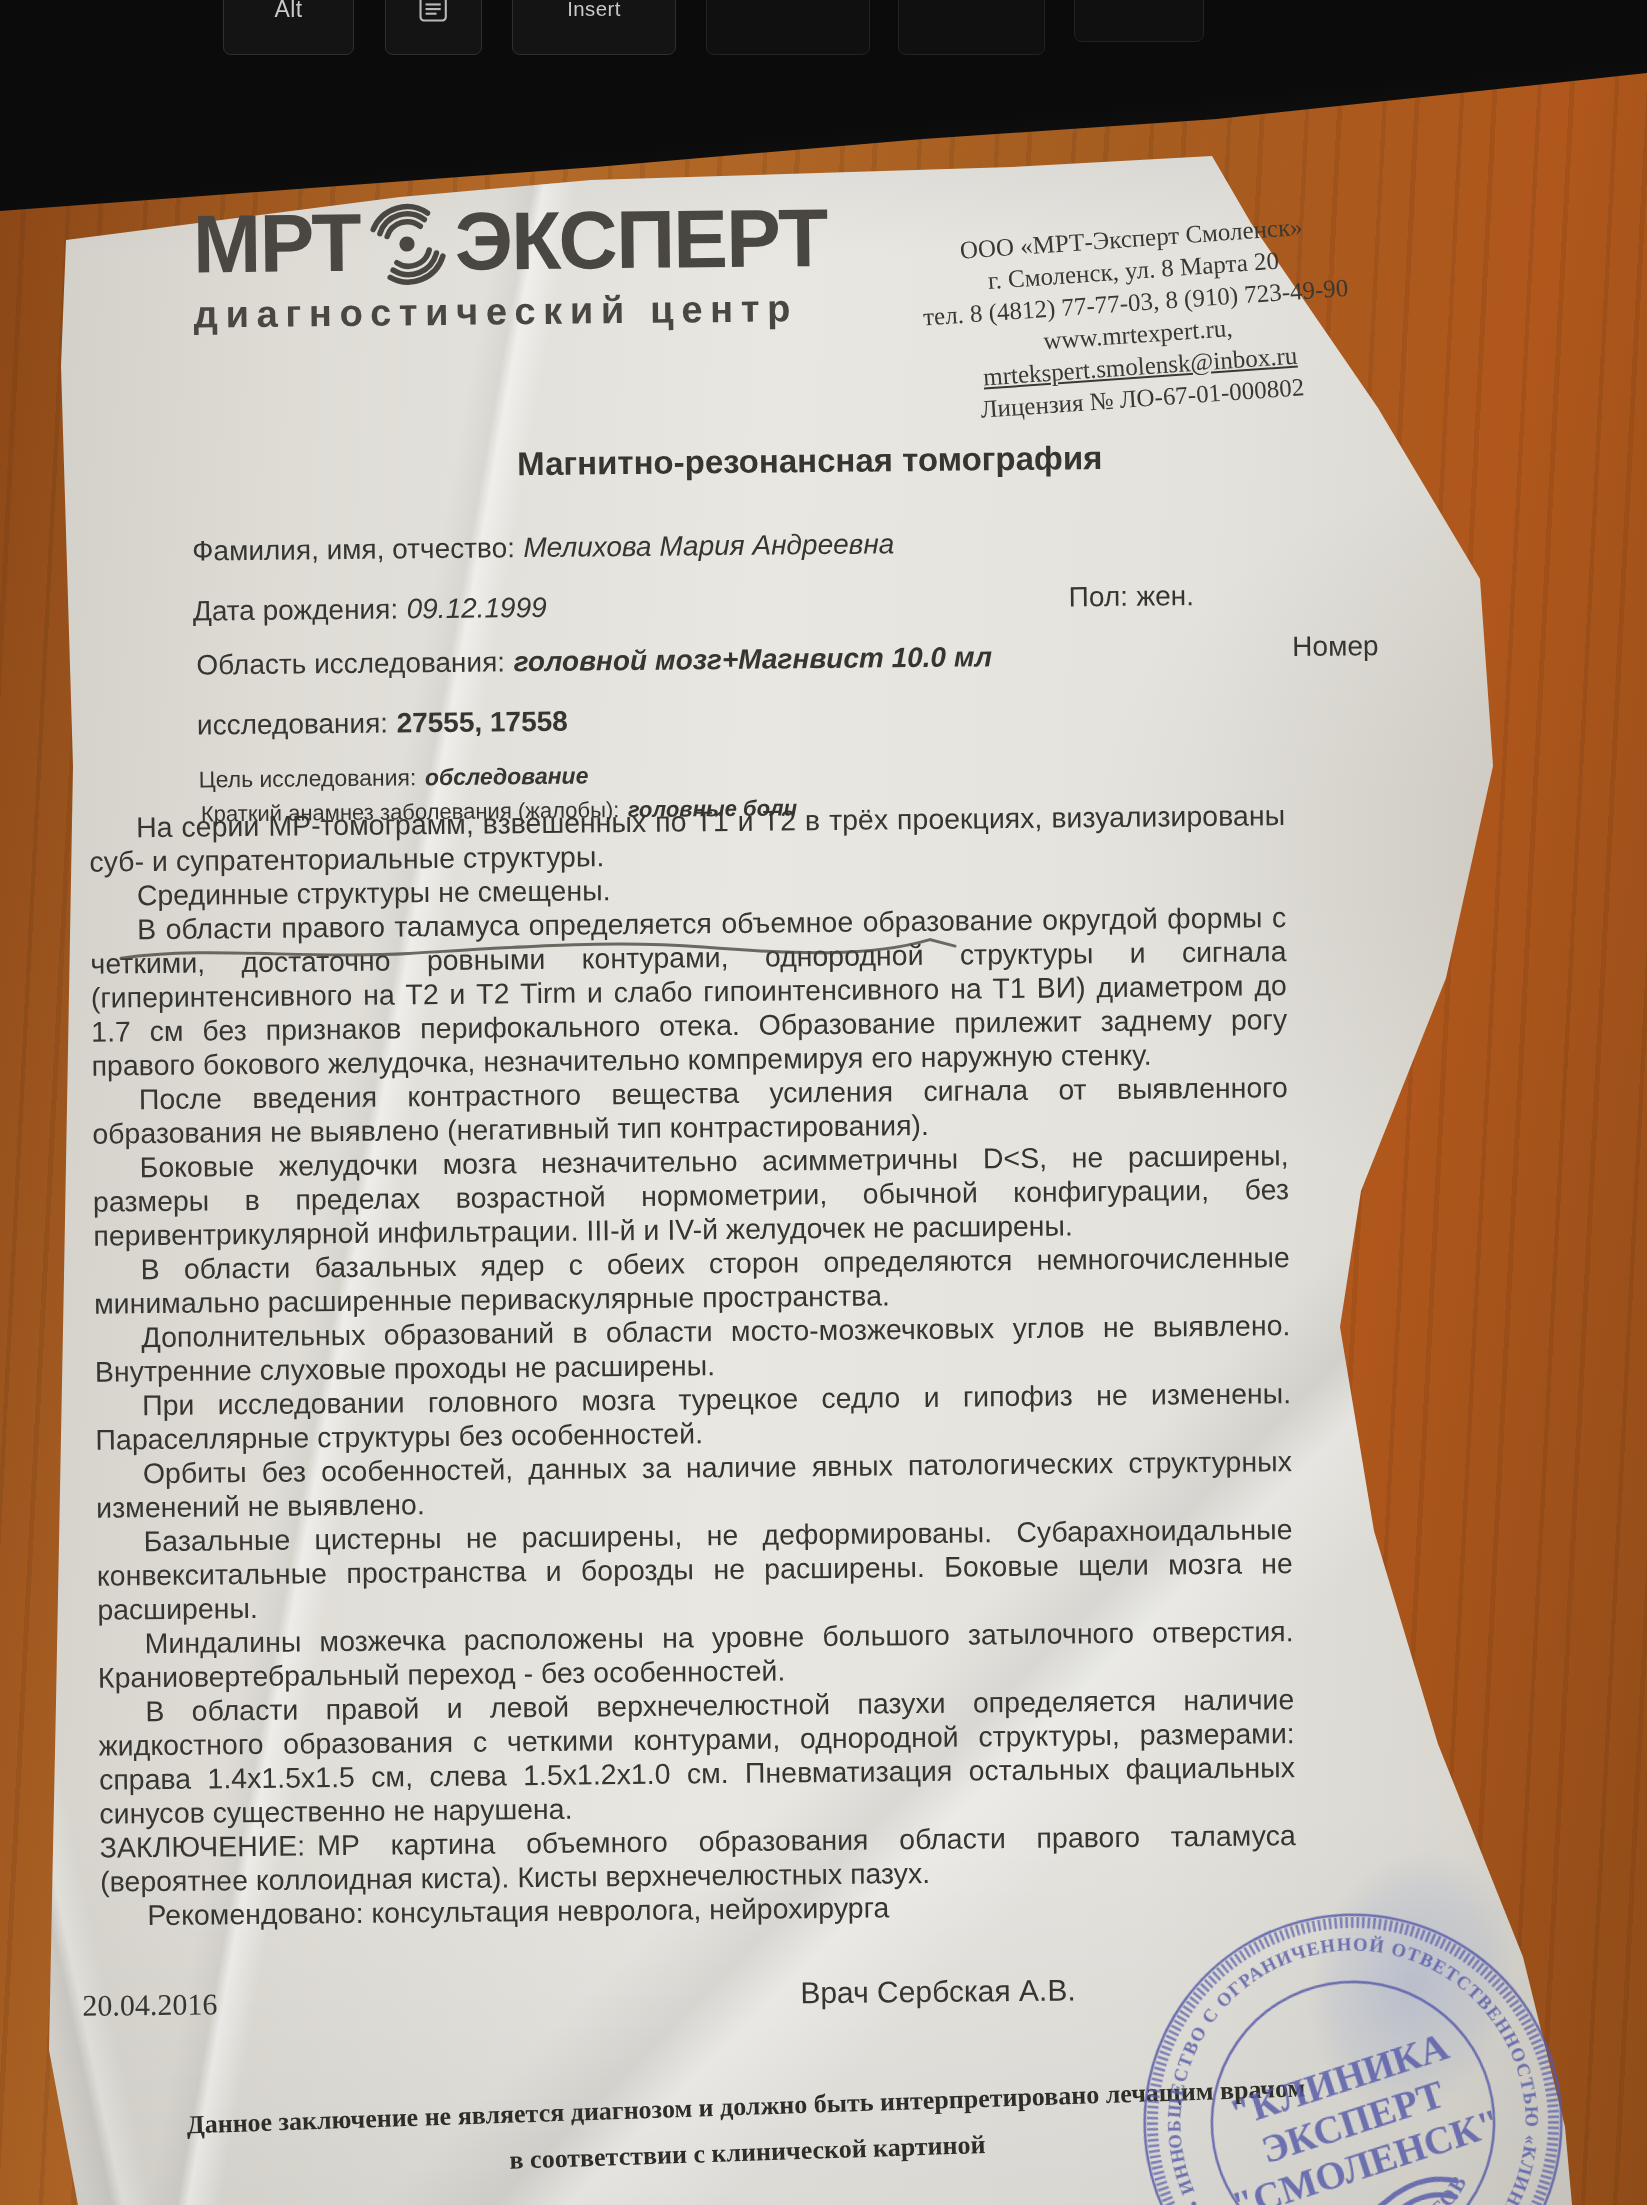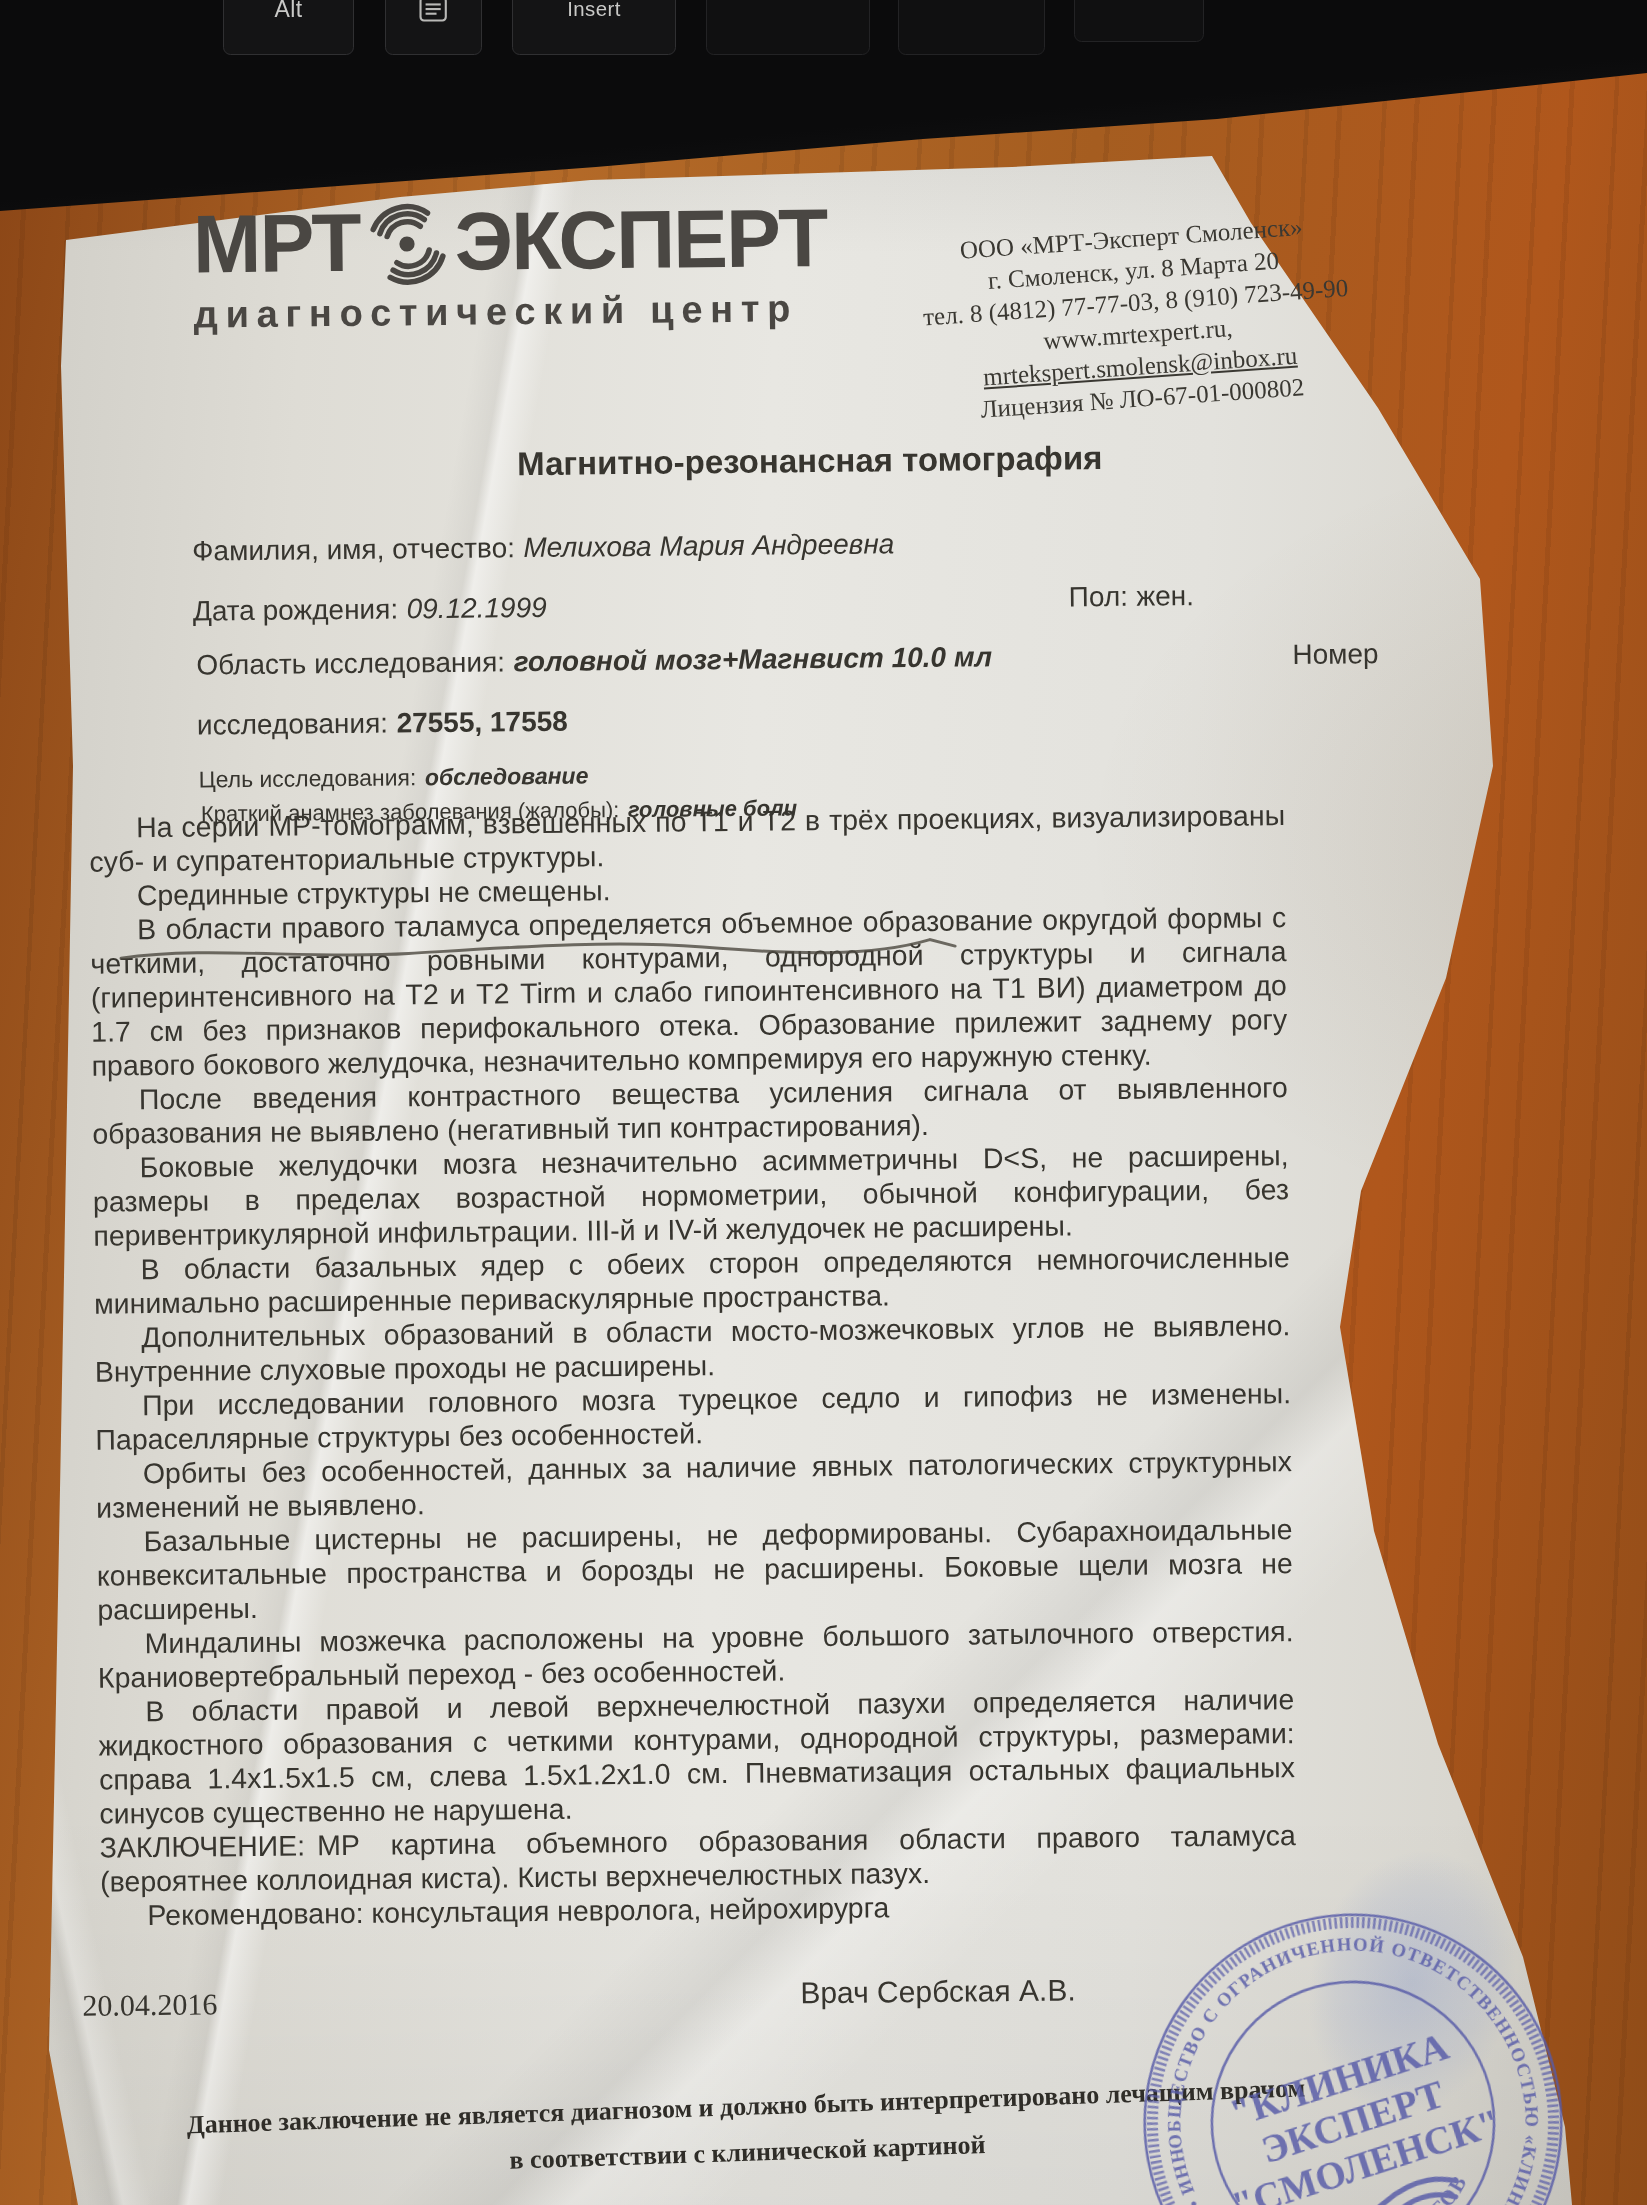--- a/index.html
+++ b/index.html
@@ -47,21 +47,21 @@
     font-family:"Liberation Serif","DejaVu Serif",serif;font-size:25px;line-height:32px;
     text-align:center;color:#3a3832;}
   #contact .email{text-decoration:underline;}
   
   #title{left:272px;top:442px;width:1089px;text-align:center;font-size:33px;font-weight:bold;}
   
   .fieldrow{font-size:28px;white-space:nowrap;}
   .fieldrow .lbl{margin-right:8.5px;}
   .vi{font-style:italic;} .vbi{font-weight:bold;font-style:italic;} .vb{font-weight:bold;}
   #fio{left:198px;top:529px;} #dob{left:198px;top:589px;} #sex{left:1074px;top:584px;}
-  #area{left:201px;top:643px;} #nomer{left:1297px;top:636px;margin-top:8px;}
+  #area{left:201px;top:643px;} #nomer{left:1297px;top:636px;}
   #num2{left:201px;top:703px;}
   #goal{left:202px;top:760px;font-size:23px;}
   #anam{left:204px;top:795px;font-size:22px;}
   
   #body{left:92px;top:803px;width:1196px;font-size:28.5px;line-height:34px;text-align:justify;}
   #body p{margin:0;text-indent:47px;}
   #body p.noindent{text-indent:0;}
   #body p.left{text-align:left;}
   #body .lblc{margin-right:12px;}
   

